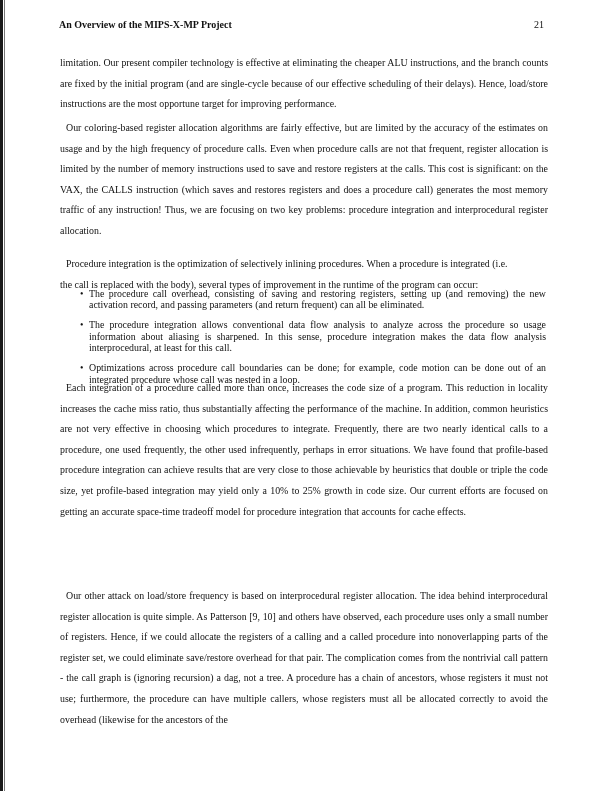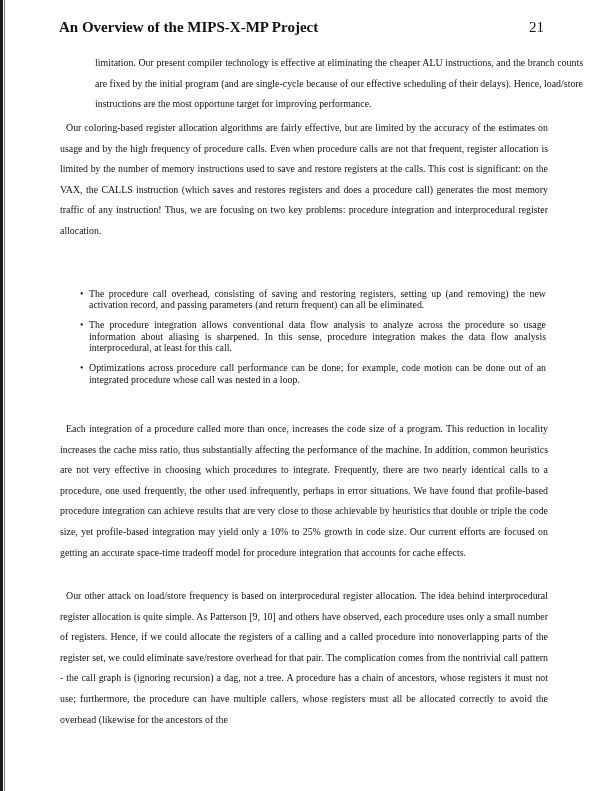--- a/index.html
+++ b/index.html
@@ -9,68 +9,70 @@
     color: #111;
   }
   .left-rule {
     position: absolute; left: 0; top: 0; width: 3px; height: 791px; background: #1a1a1a;
   }
   .left-rule-2 {
     position: absolute; left: 4px; top: 0; width: 1px; height: 791px; background: #777;
   }
   .header {
     position: absolute; left: 59px; top: 19px; width: 493px; height: 14px;
-    font-size: 15px; font-weight: bold;
+    font-size: 10px; font-weight: bold;
   }
   .header .title { position: absolute; left: 0; top: 0; }
   .header .page-no { position: absolute; right: 8px; top: 0; font-weight: normal; }
   .body-text {
     position: absolute; left: 60px; width: 488px;
     font-size: 9.9px; text-align: justify; text-align-last: left;
   }
   .ds { line-height: 20.6px; }
   .indent { text-indent: 6px; }
-  #p1 { top: 53px; margin-left: 35px; }
+  #p1 { top: 53px; }
   #p2 { top: 118px; font-family: Liberation Serif, serif; }
   #p3 { top: 253px; line-height: 21px; }
   #p3 .first { text-indent: 6px; display: block; }
   #bullets { position: absolute; left: 80px; width: 466px; top: 288px; font-size: 9.9px; line-height: 11.4px; }
   #bullets .bullet { position: relative; padding-left: 9px; margin-bottom: 8.6px; text-align: justify; text-align-last: left; }
   #bullets .bullet .dot { position: absolute; left: 0; top: 0; }
-  #p4 { top: 419px; }
+  #p4 { top: 378px; }
   #p5 { top: 586px; }
 </style>
 </head>
 <body>
 
 <div class="left-rule"></div>
 <div class="left-rule-2"></div>
 
 <div class="header">
   <span class="title">An Overview of the MIPS-X-MP Project</span>
   <span class="page-no">21</span>
 </div>
 
 <div id="p1" class="body-text ds">limitation. Our present compiler technology is effective at eliminating the cheaper ALU instructions, and the branch counts are fixed by the initial program (and are single-cycle because of our effective scheduling of their delays). Hence, load/store instructions are the most opportune target for improving performance.</div>
 
 <div id="p2" class="body-text ds indent">Our coloring-based register allocation algorithms are fairly effective, but are limited by the accuracy of the estimates on usage and by the high frequency of procedure calls. Even when procedure calls are not that frequent, register allocation is limited by the number of memory instructions used to save and restore registers at the calls. This cost is significant: on the VAX, the CALLS instruction (which saves and restores registers and does a procedure call) generates the most memory traffic of any instruction! Thus, we are focusing on two key problems: procedure integration and interprocedural register allocation.</div>
 
 <div id="p3" class="body-text">
+  <span class="first">Procedure integration is the optimization of selectively inlining procedures. When a procedure is integrated (i.e.</span>
+  <span>the call is replaced with the body), several types of improvement in the runtime of the program can occur:</span>
 </div>
 
 <div id="bullets">
   <div class="bullet">
     <span class="dot">•</span>
     <span>The procedure call overhead, consisting of saving and restoring registers, setting up (and removing) the new activation record, and passing parameters (and return frequent) can all be eliminated.</span>
   </div>
   <div class="bullet">
     <span class="dot">•</span>
     <span>The procedure integration allows conventional data flow analysis to analyze across the procedure so usage information about aliasing is sharpened. In this sense, procedure integration makes the data flow analysis interprocedural, at least for this call.</span>
   </div>
   <div class="bullet">
     <span class="dot">•</span>
-    <span>Optimizations across procedure call performance can be done; for example, code motion can be done out of an integrated procedure whose call was nested in a loop.</span>
+    <span>Optimizations across procedure call boundaries can be done; for example, code motion can be done out of an integrated procedure whose call was nested in a loop.</span>
   </div>
 </div>
 
 <div id="p4" class="body-text ds indent">Each integration of a procedure called more than once, increases the code size of a program. This reduction in locality increases the cache miss ratio, thus substantially affecting the performance of the machine. In addition, common heuristics are not very effective in choosing which procedures to integrate. Frequently, there are two nearly identical calls to a procedure, one used frequently, the other used infrequently, perhaps in error situations. We have found that profile-based procedure integration can achieve results that are very close to those achievable by heuristics that double or triple the code size, yet profile-based integration may yield only a 10% to 25% growth in code size. Our current efforts are focused on getting an accurate space-time tradeoff model for procedure integration that accounts for cache effects.</div>
 
 <div id="p5" class="body-text ds indent">Our other attack on load/store frequency is based on interprocedural register allocation. The idea behind interprocedural register allocation is quite simple. As Patterson [9, 10] and others have observed, each procedure uses only a small number of registers. Hence, if we could allocate the registers of a calling and a called procedure into nonoverlapping parts of the register set, we could eliminate save/restore overhead for that pair. The complication comes from the nontrivial call pattern - the call graph is (ignoring recursion) a dag, not a tree.  A procedure has a chain of ancestors, whose registers it must not use; furthermore, the procedure can have multiple callers, whose registers must all be allocated correctly to avoid the overhead (likewise for the ancestors of the</div>
 
 </body></html>

